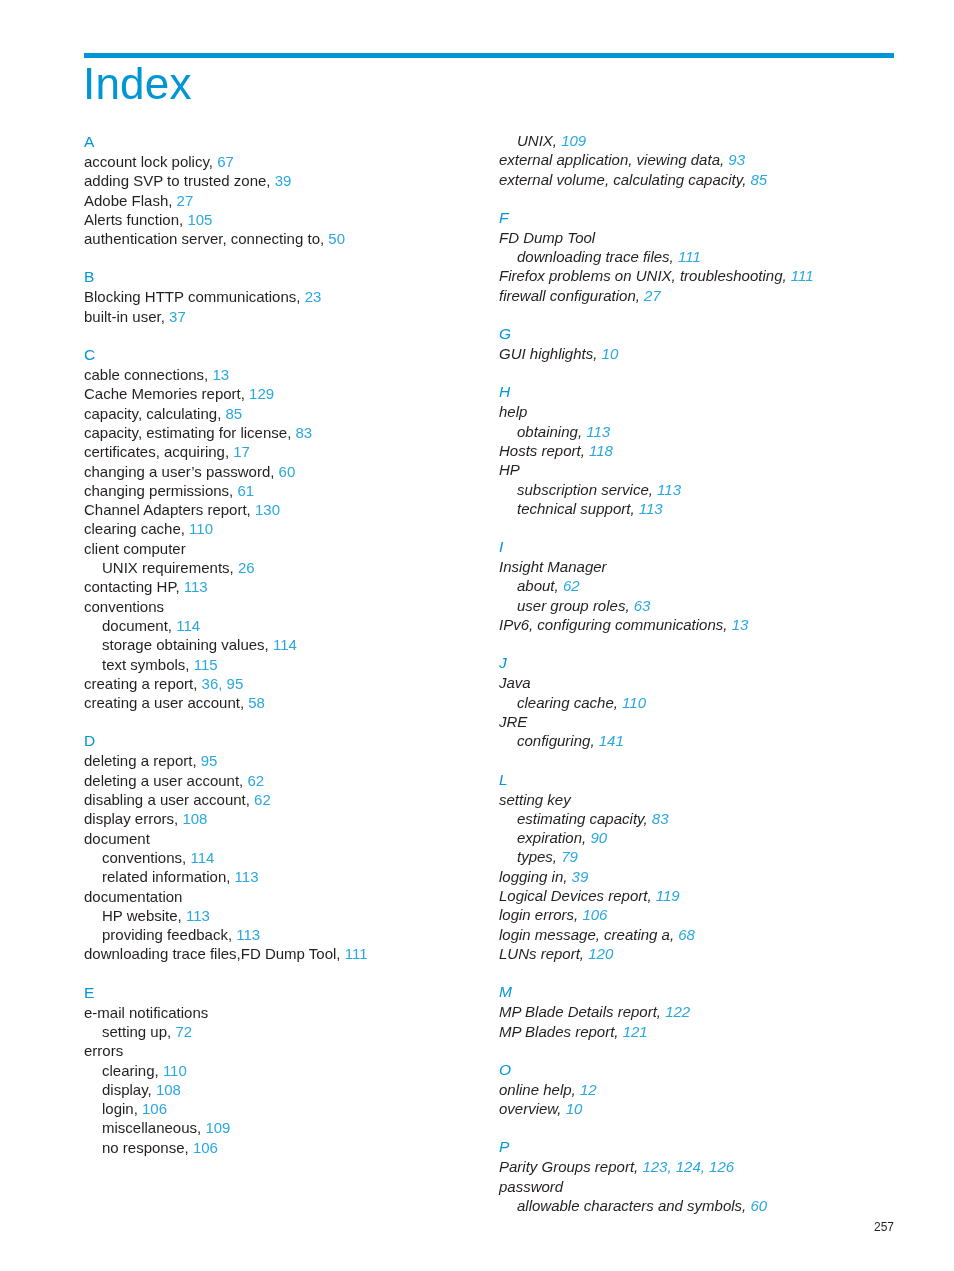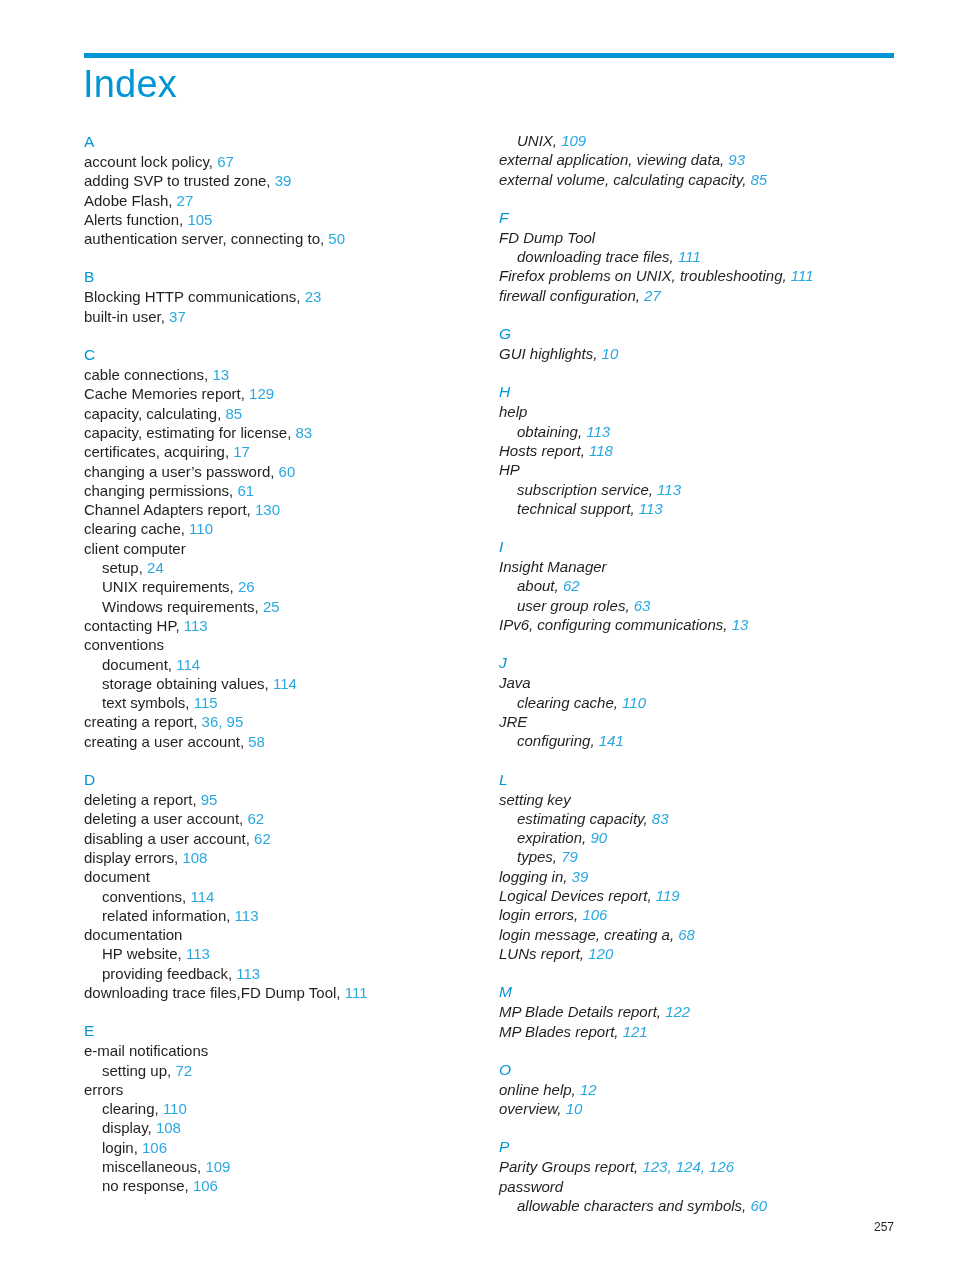--- a/index.html
+++ b/index.html
@@ -32,21 +32,21 @@
     width: 810px;
     height: 5px;
     background: #0096d6;
   }
 
   
   .page-title {
     position: absolute;
     left: 83px;
     top: 62px;
-    font-size: 38px;
+    font-size: 44px;
     line-height: 44px;
     font-weight: 400;
     color: #0096d6;
     letter-spacing: 0.2px;
     white-space: nowrap;
   }
 
   
   .columns {
     position: absolute;
@@ -143,23 +143,21 @@
             <li class="entry lvl1"><span>cable connections,</span> <span class="pg">13</span></li>
             <li class="entry lvl1"><span>Cache Memories report,</span> <span class="pg">129</span></li>
             <li class="entry lvl1"><span>capacity, calculating,</span> <span class="pg">85</span></li>
             <li class="entry lvl1"><span>capacity, estimating for license,</span> <span class="pg">83</span></li>
             <li class="entry lvl1"><span>certificates, acquiring,</span> <span class="pg">17</span></li>
             <li class="entry lvl1"><span>changing a user’s password,</span> <span class="pg">60</span></li>
             <li class="entry lvl1"><span>changing permissions,</span> <span class="pg">61</span></li>
             <li class="entry lvl1"><span>Channel Adapters report,</span> <span class="pg">130</span></li>
             <li class="entry lvl1"><span>clearing cache,</span> <span class="pg">110</span></li>
             <li class="entry lvl1"><span>client computer</span></li>
-            <li class="entry lvl2"><span>setup,</span> <span class="pg">24</span></li>
             <li class="entry lvl2"><span>UNIX requirements,</span> <span class="pg">26</span></li>
-            <li class="entry lvl2"><span>Windows requirements,</span> <span class="pg">25</span></li>
             <li class="entry lvl1"><span>contacting HP,</span> <span class="pg">113</span></li>
             <li class="entry lvl1"><span>conventions</span></li>
             <li class="entry lvl2"><span>document,</span> <span class="pg">114</span></li>
             <li class="entry lvl2"><span>storage obtaining values,</span> <span class="pg">114</span></li>
             <li class="entry lvl2"><span>text symbols,</span> <span class="pg">115</span></li>
             <li class="entry lvl1"><span>creating a report,</span> <span class="pg">36, 95</span></li>
             <li class="entry lvl1"><span>creating a user account,</span> <span class="pg">58</span></li>
           </ul>
         </div>
         <div class="section">

